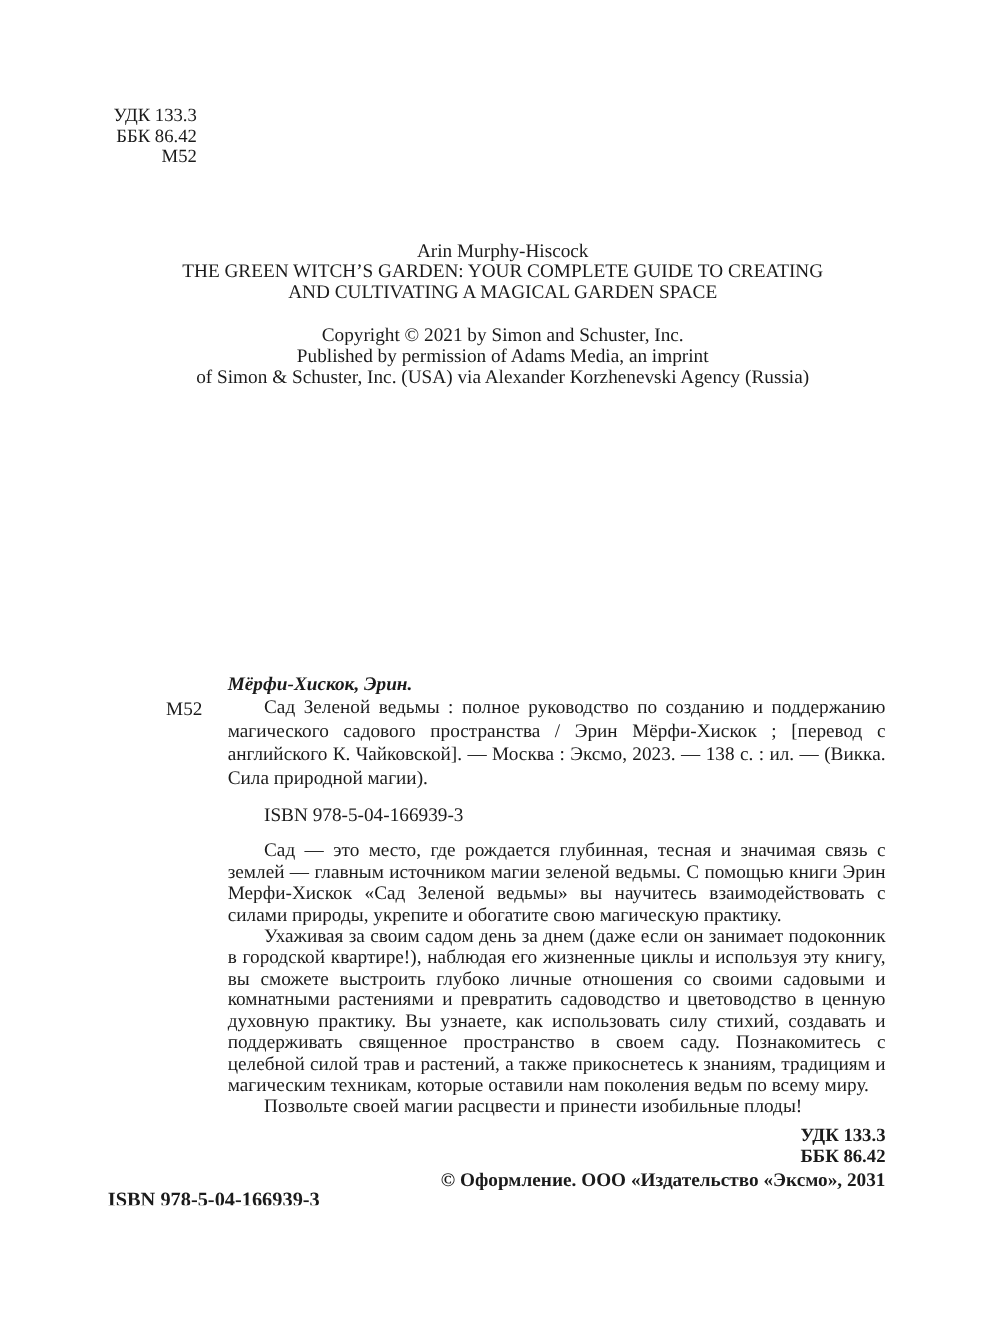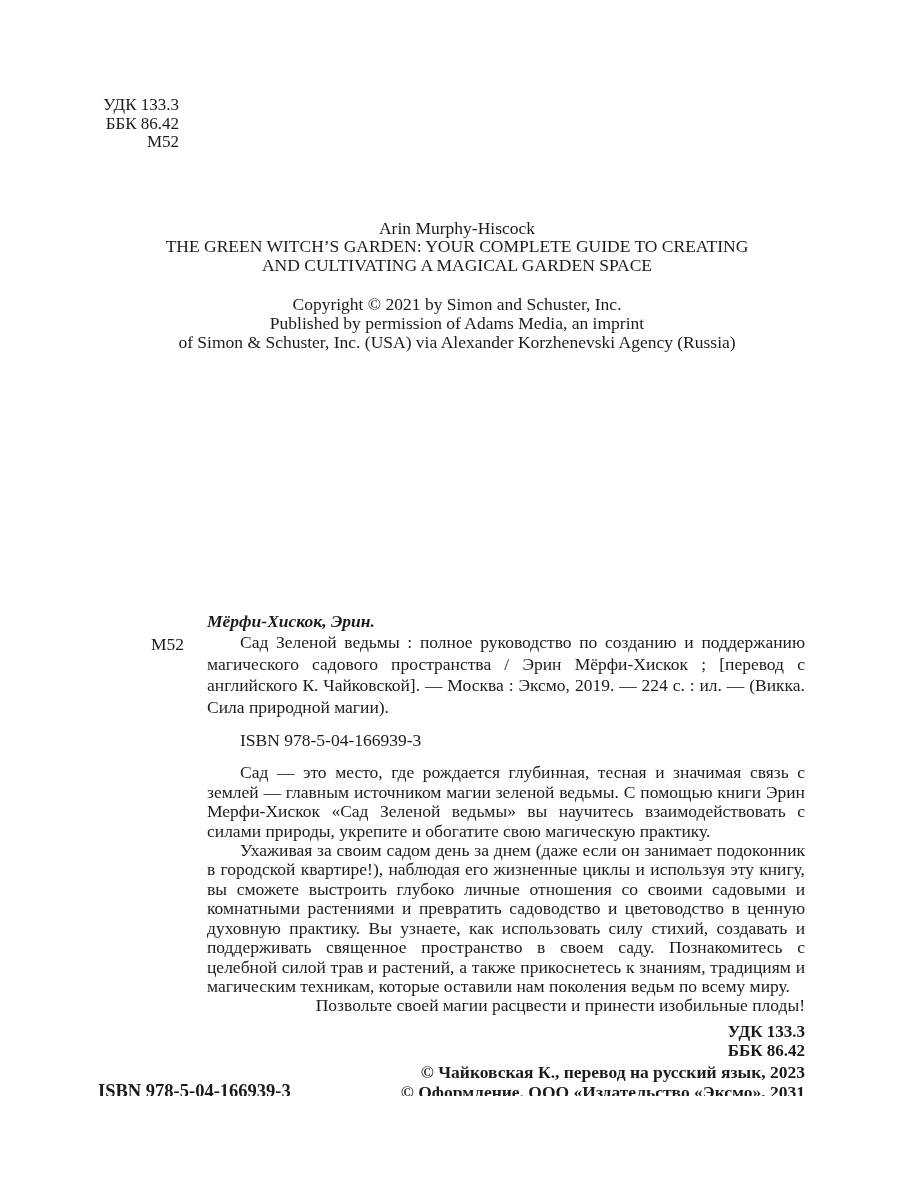--- a/index.html
+++ b/index.html
@@ -70,21 +70,20 @@
   .catalog .annotation {
     margin: 0;
     text-align: justify;
     text-indent: 33px;
     line-height: 19.4px;
   }
   .catalog .closing-line {
     margin: 0;
     text-indent: 33px;
     line-height: 19.4px;
-    text-align: right;
   }
   .catalog .codes-right {
     margin-top: 6px;
     text-align: right;
     font-weight: bold;
     font-size: 17px;
     line-height: 19px;
   }
   
   .bottom-isbn {
@@ -125,31 +124,30 @@
 
   <div class="copyright-block">
     <div>Copyright © 2021 by Simon and Schuster, Inc.</div>
     <div>Published by permission of Adams Media, an imprint</div>
     <div>of Simon &amp; Schuster, Inc. (USA) via Alexander Korzhenevski Agency (Russia)</div>
   </div>
 
   <div class="catalog">
     <div class="code-m52">М52</div>
     <div class="heading">Мёрфи-Хискок, Эрин.</div>
-    <p class="record">Сад Зеленой ведьмы : полное руководство по созданию и поддержанию магического садового пространства / Эрин Мёрфи-Хискок ; [перевод с английского К. Чайковской]. — Москва : Эксмо, 2019. — 224 с. : ил. — (Викка. Сила природной магии).</p>
+    <p class="record">Сад Зеленой ведьмы : полное руководство по созданию и поддержанию магического садового пространства / Эрин Мёрфи-Хискок ; [перевод с английского К. Чайковской]. — Москва : Эксмо, 2023. — 138 с. : ил. — (Викка. Сила природной магии).</p>
     <div class="isbn-line">ISBN 978-5-04-166939-3</div>
     <p class="annotation">Сад — это место, где рождается глубинная, тесная и значимая связь с землей — главным источником магии зеленой ведьмы. С помощью книги Эрин Мерфи-Хискок «Сад Зеленой ведьмы» вы научитесь взаимодействовать с силами природы, укрепите и обогатите свою магическую практику.</p>
     <p class="annotation">Ухаживая за своим садом день за днем (даже если он занимает подоконник в городской квартире!), наблюдая его жизненные циклы и используя эту книгу, вы сможете выстроить глубоко личные отношения со своими садовыми и комнатными растениями и превратить садоводство и цветоводство в ценную духовную практику. Вы узнаете, как использовать силу стихий, создавать и поддерживать священное пространство в своем саду. Познакомитесь с целебной силой трав и растений, а также прикоснетесь к знаниям, традициям и магическим техникам, которые оставили нам поколения ведьм по всему миру.</p>
     <p class="closing-line">Позвольте своей магии расцвести и принести изобильные плоды!</p>
     <div class="codes-right">
       <div>УДК 133.3</div>
       <div>ББК 86.42</div>
     </div>
   </div>
 
   <div class="bottom-isbn">ISBN 978-5-04-166939-3</div>
 
   <div class="bottom-copyright">
-    <div>© Чайковская К., перевод на русский язык, 2023</div>
     <div>© Оформление. ООО «Издательство «Эксмо», 2031</div>
   </div>
 
 </div>
 
 </body></html>

